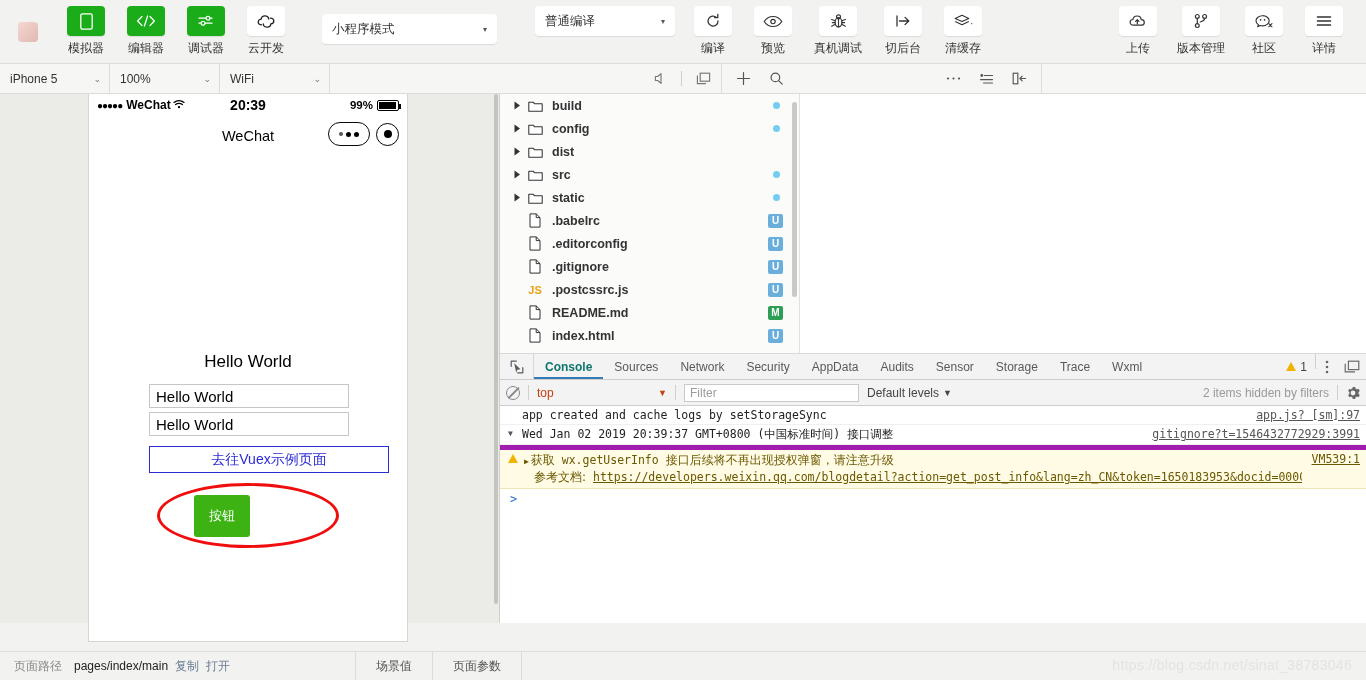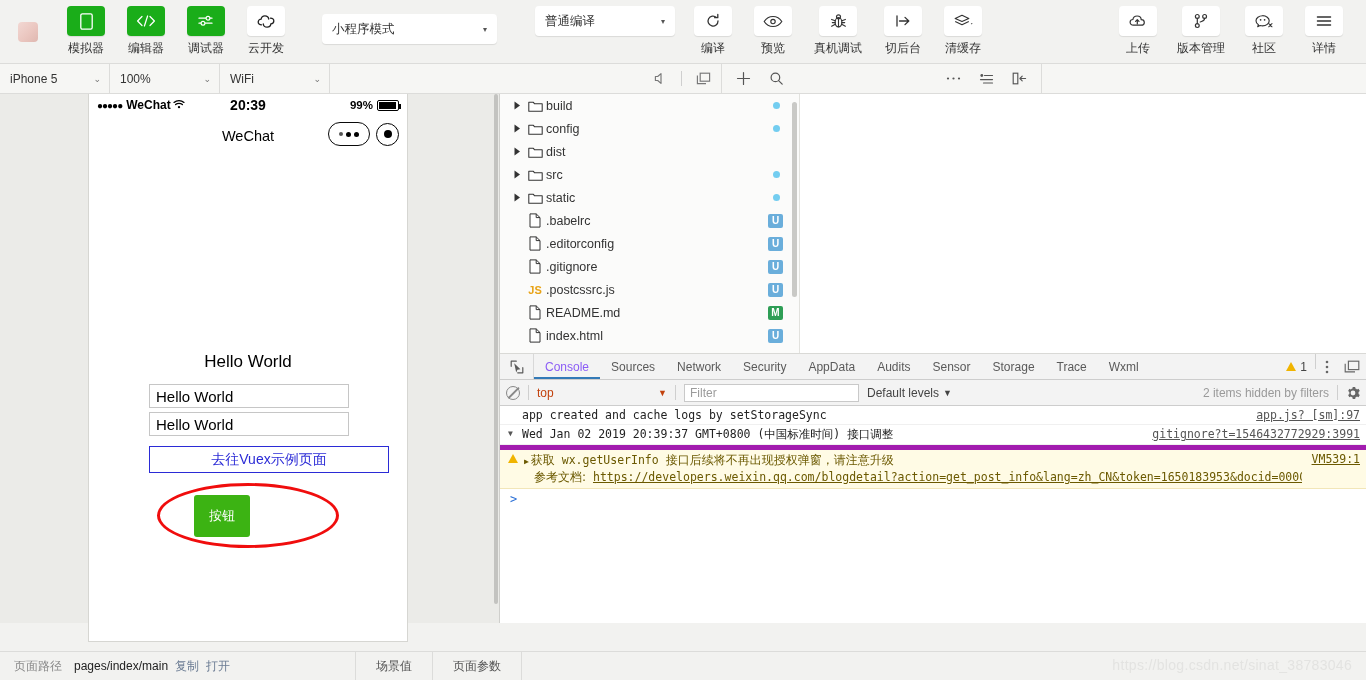--- a/index.html
+++ b/index.html
@@ -126,21 +126,21 @@
 
   .tree{ width:300px; flex:0 0 300px; background:#fbfbfa; position:relative;
          border-right:1px solid #e2e2de; overflow:hidden; }
   .tree-row{
     height:23px; display:flex; align-items:center; padding-left:10px; font-size:12.5px; color:#333;
     position:relative;
   }
   .tw{ width:14px; display:flex; align-items:center; justify-content:center; color:#444; }
   .tw svg{ display:block; }
   .ticon{ width:22px; display:flex; align-items:center; justify-content:center;text-align:center; }
-  .tname{ margin-left:0; }
+  .tname{ margin-left:6px;font-weight:bold; }
   .js-ico{ color:#e8a317; font-size:11px; font-weight:bold; font-family:"Liberation Sans",sans-serif; }
   .badge{
     position:absolute; right:16px; width:15px; height:14px; border-radius:2px; color:#fff;
     font-size:10px; display:flex; align-items:center; justify-content:center; font-weight:bold;
   }
   .badge.u{ background:#6aaedb; }
   .badge.m{ background:#2e9e55; }
   .bdot{ position:absolute; right:19px; width:7px;height:7px;border-radius:50%;background:#73cdf0; }
   .tree-scroll{ position:absolute; right:2px; top:8px; width:5px; height:195px;
                 background:#c9c9c6; border-radius:3px; }
@@ -148,21 +148,21 @@
 
   
   .dt{ flex:1 1 auto; display:flex; flex-direction:column; min-height:0; background:#fff; }
   .dt-tabs{
     height:26px; flex:0 0 26px; display:flex; align-items:stretch; background:#f3f3f3;
     border-bottom:1px solid #cdcdcd; font-size:12px; color:#5a5a5a;
   }
   .dt-insp{ width:34px; display:flex; align-items:center; justify-content:center;
             border-right:1px solid #d8d8d8; color:#5a5a5a; }
   .dt-tab{ padding:0 11px; display:flex; align-items:center; white-space:nowrap; }
-  .dt-tab.active{ color:#8b5cf6; box-shadow:inset 0 -2px 0 #337ab7; }
+  .dt-tab.active{ color:#0f766e; box-shadow:inset 0 -2px 0 #337ab7;font-weight:bold; }
   .dt-tabs .sp{ flex:1 1 auto; }
   .dt-warn{ display:flex; align-items:center; gap:4px; padding:0 8px; color:#444; }
   .wtri{ width:0;height:0;border-left:5px solid transparent;border-right:5px solid transparent;
          border-bottom:9px solid #f0b400; position:relative; }
   .dt-kebab{ width:22px; display:flex; align-items:center; justify-content:center; color:#666; }
   .dt-dock{ width:28px; display:flex; align-items:center; justify-content:center; color:#666; }
 
   .dt-filter{
     height:26px; flex:0 0 26px; display:flex; align-items:center; background:#f3f3f3;
     border-bottom:1px solid #cdcdcd; font-size:12px; color:#555; padding:0 6px; gap:8px;

